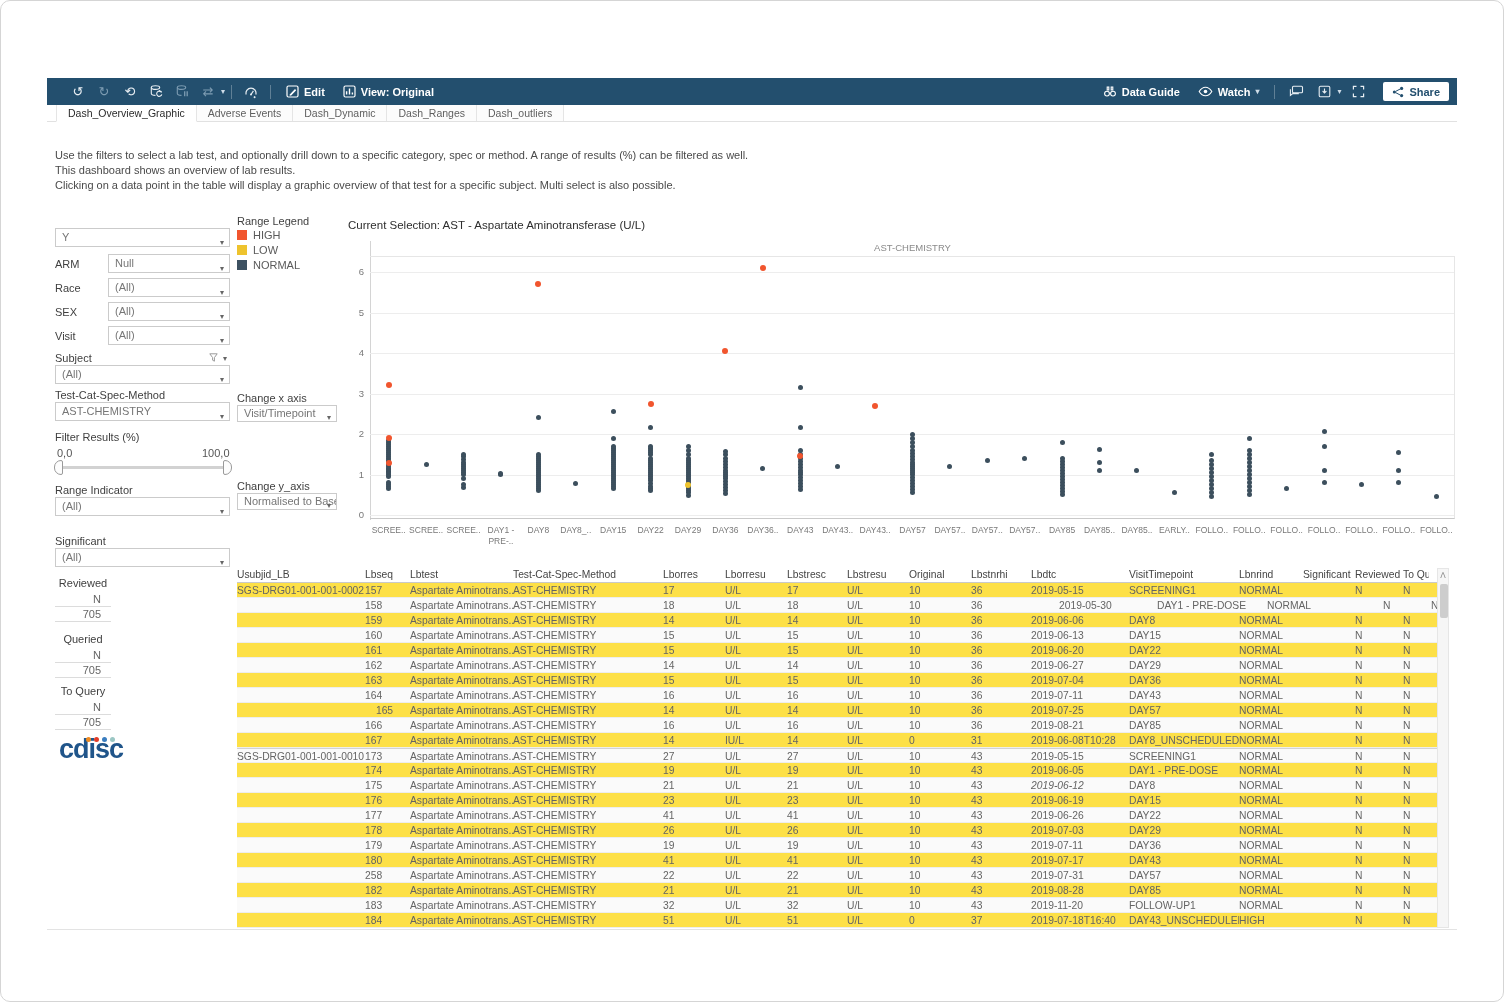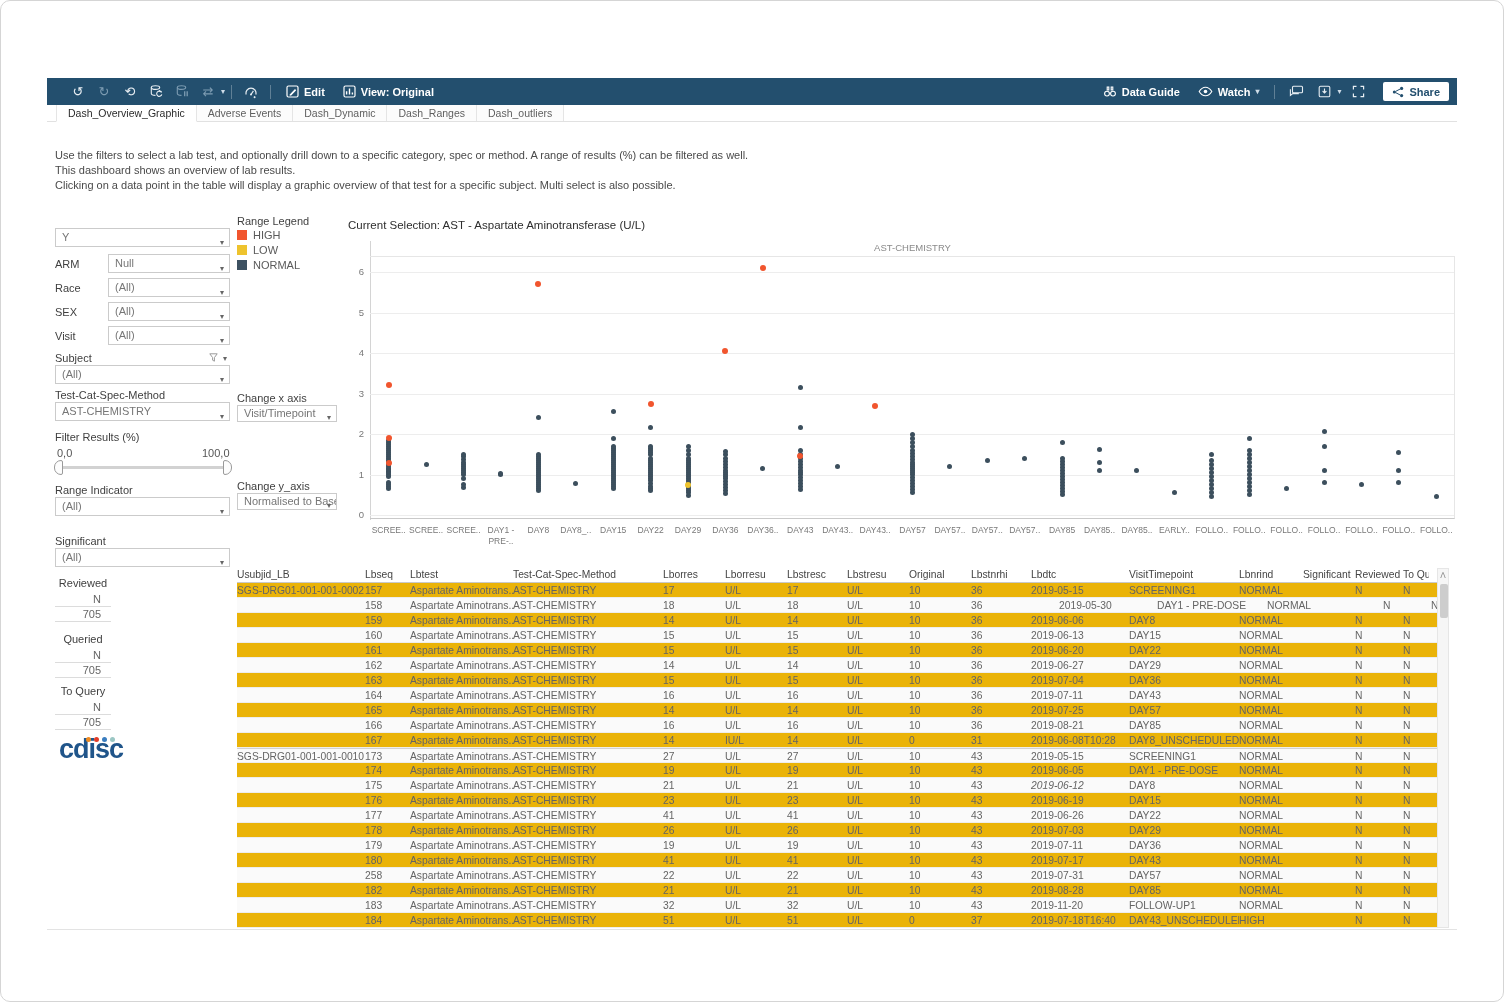--- a/index.html
+++ b/index.html
@@ -53,21 +53,21 @@
   .panel-title { position:absolute; left:323px; top:120px; width:1085px; text-align:center; font-size:9.5px; color:#8a8a8a; }
   .plot { position:absolute; left:323px; top:134px; width:1085px; height:263px; border-top:1px solid #e6e6e6; border-right:1px solid #e6e6e6; border-bottom:1px solid #c9c9c9; }
   .axis-left { position:absolute; left:323px; top:119px; width:1px; height:279px; background:#d4d4d4; }
   .gridline { position:absolute; left:0; width:100%; height:1px; background:#ededed; }
   .ytick { position:absolute; width:16px; text-align:right; font-size:9.5px; color:#787878; }
   .dot { position:absolute; border-radius:50%; }
   .xlab { position:absolute; top:403px; font-size:8.5px; color:#787878; text-align:center; line-height:11px; white-space:pre-line; }
 
   
   .tbl { position:absolute; left:190px; top:445px; width:1200px; }
-  .trow { display:flex; height:15px; line-height:15px; font-size:10.3px; color:#646464; border-bottom:1px solid #ededed; background:#eab308; }
+  .trow { display:flex; height:15px; line-height:15px; font-size:10.3px; color:#646464; border-bottom:1px solid #ededed; background:#fde047; }
   .trow.alt { background:#fafafa; }
   .trow.head { color:#454545; border-bottom:1px solid #c9c9c9; background:#fff; height:16px; line-height:16px; }
   .trow.gstart { border-top:1px solid #d2d2d2; }
   .tc { flex:0 0 auto; padding-right:6px; overflow:hidden; white-space:nowrap; }
   .vscroll { position:absolute; left:1390px; top:446px; width:12px; height:360px; background:#f6f6f6; border:1px solid #e6e6e6; }
   .vscroll .up { height:13px; text-align:center; font-size:8px; color:#8a8a8a; line-height:13px; }
   .vscroll .thumb { position:absolute; left:1px; top:15px; width:8px; margin-left:1px; height:34px; background:#cdcdcd; border-radius:2px; }
 </style>
 </head>
 <body>
@@ -733,21 +733,21 @@
             <div class="tc" style="width: 60px;">36</div>
             <div class="tc" style="width: 98px;">2019-07-11</div>
             <div class="tc" style="width: 110px;">DAY43</div>
             <div class="tc" style="width: 64px;">NORMAL</div>
             <div class="tc" style="width: 52px;"></div>
             <div class="tc" style="width: 48px;">N</div>
             <div class="tc" style="width: 26px;">N</div>
           </div>
           <div class="trow">
             <div class="tc" style="width: 128px;"></div>
-            <div class="tc" style="width: 45px;">165</div>
+            <div class="tc" style="width: 45px; text-align: center;">165</div>
             <div class="tc" style="width: 103px;">Aspartate Aminotrans..</div>
             <div class="tc" style="width: 150px;">AST-CHEMISTRY</div>
             <div class="tc" style="width: 62px;">14</div>
             <div class="tc" style="width: 62px;">U/L</div>
             <div class="tc" style="width: 60px;">14</div>
             <div class="tc" style="width: 62px;">U/L</div>
             <div class="tc" style="width: 62px;">10</div>
             <div class="tc" style="width: 60px;">36</div>
             <div class="tc" style="width: 98px;">2019-07-25</div>
             <div class="tc" style="width: 110px;">DAY57</div>

